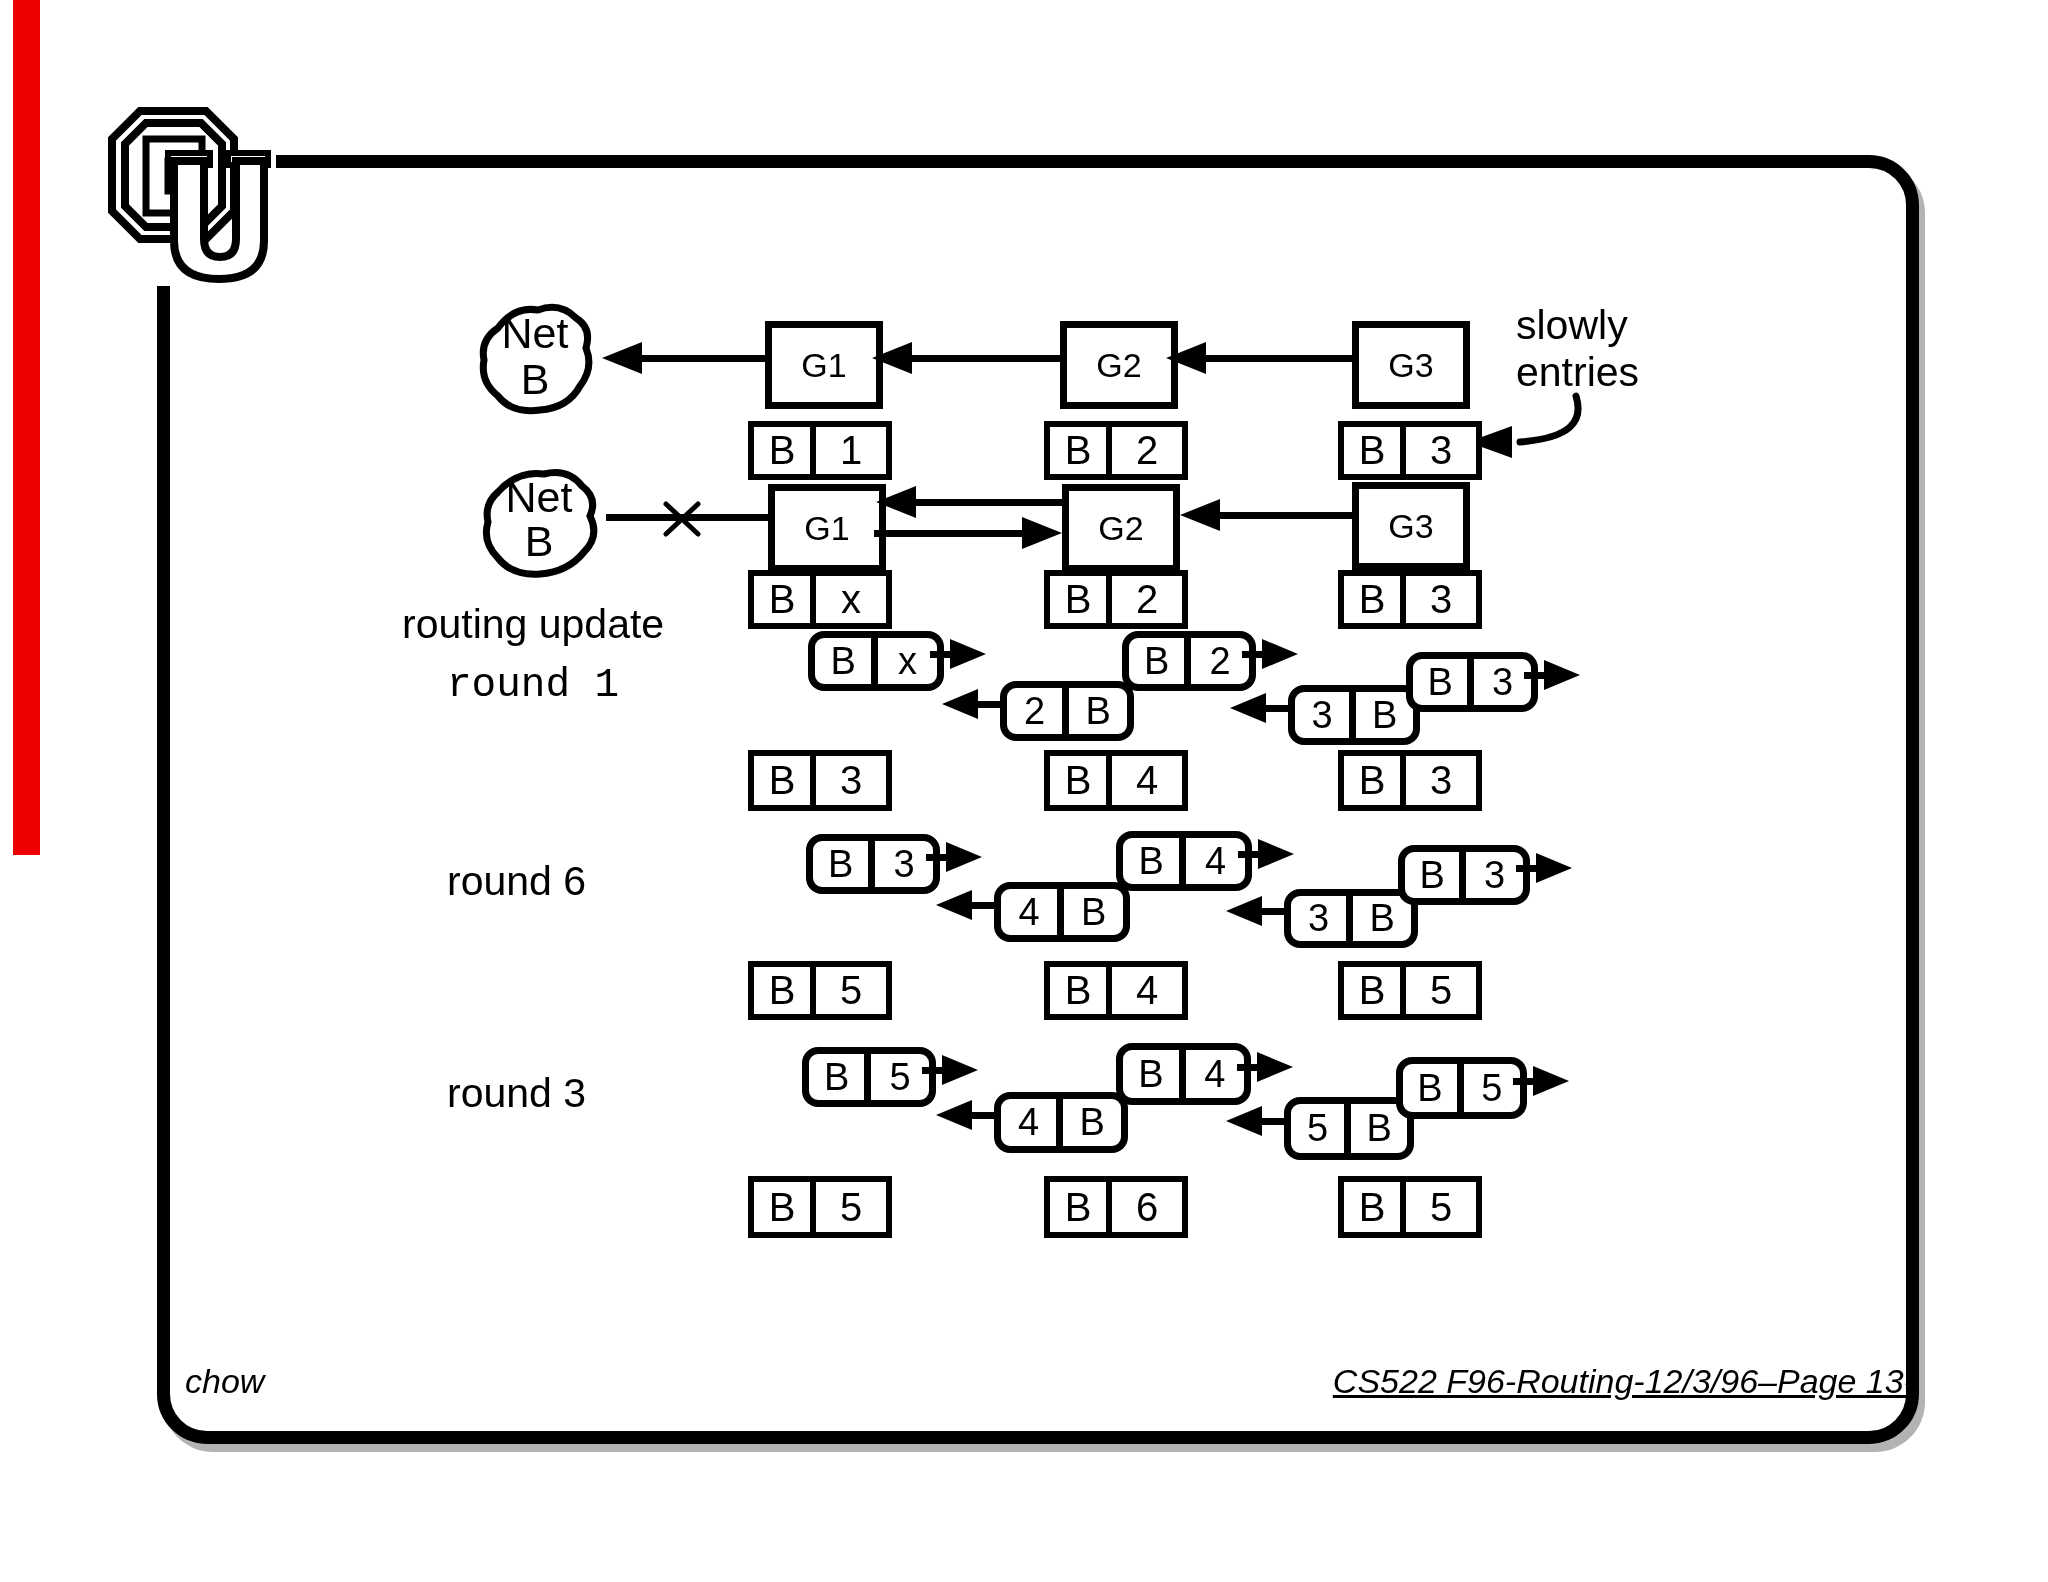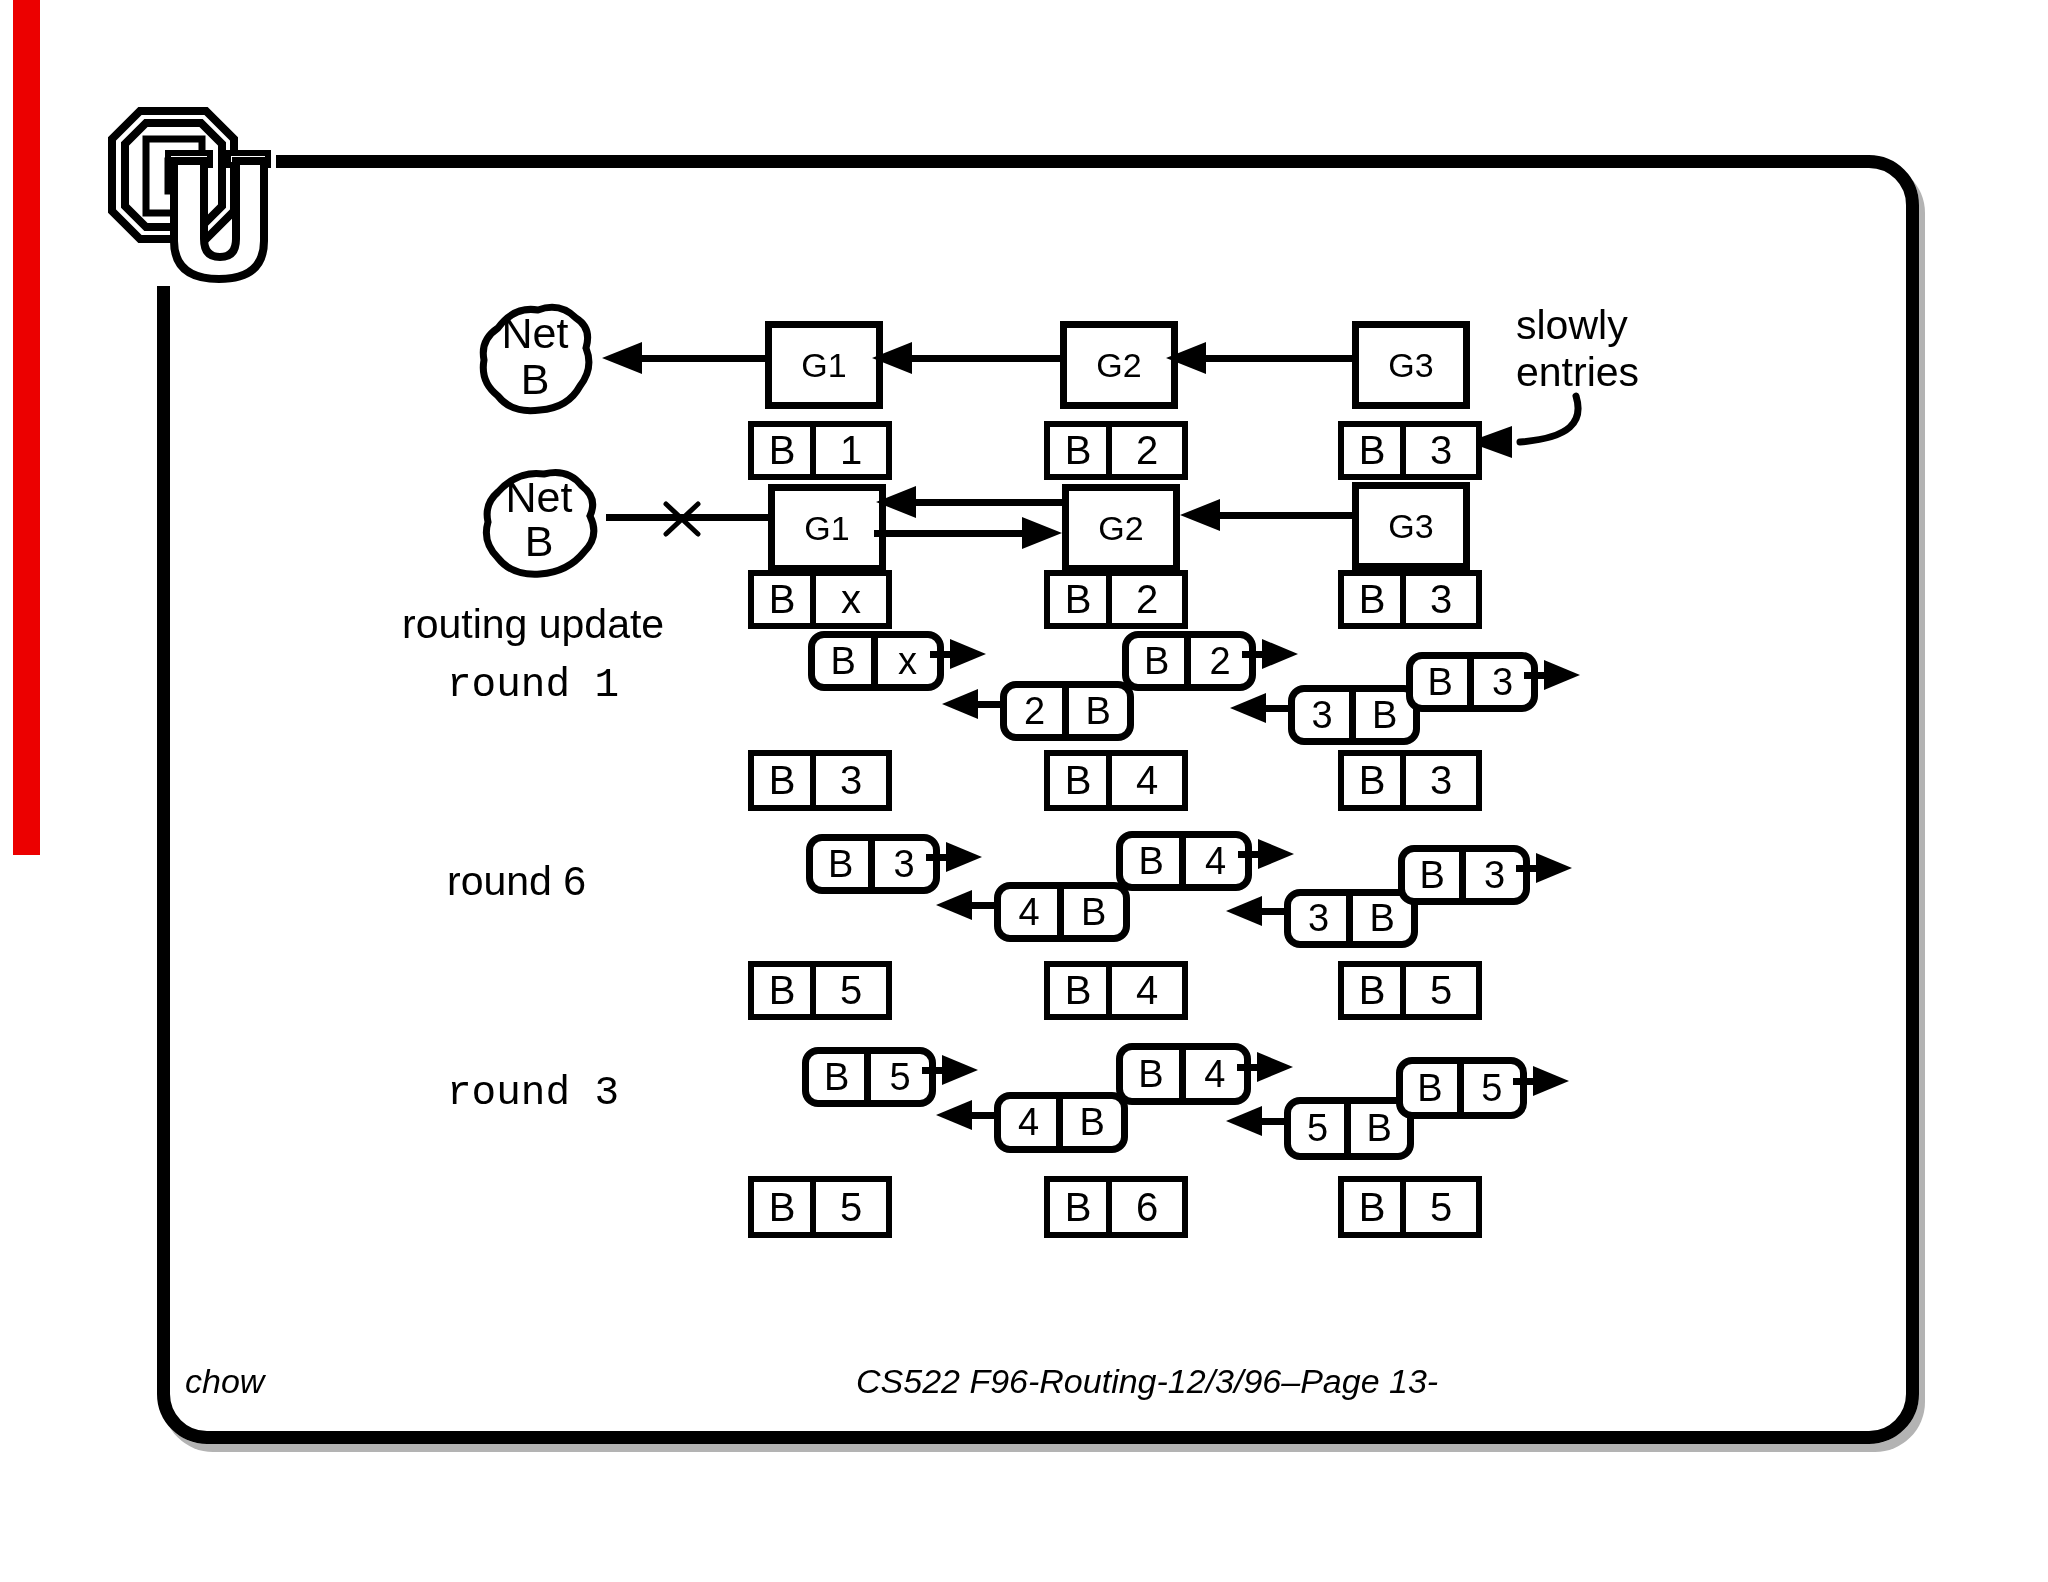--- a/index.html
+++ b/index.html
@@ -228,21 +228,21 @@
   </div>
   <div class="tbox" style="left:1044px;top:961px;">
     <span class="dest">B</span>
     <span class="metric">4</span>
   </div>
   <div class="tbox" style="left:1338px;top:961px;">
     <span class="dest">B</span>
     <span class="metric">5</span>
   </div>
 
-  <div class="lbl" style="left:447px;top:1070px;font-family:Liberation Mono, monospace;">round 3</div>
+  <div class="lbl" style="left:447px;top:1070px;">round 3</div>
 
   <div class="mbox" style="left:802px;top:1047px;width:120px;height:46px;">
     <span class="c1">B</span>
     <span class="c2">5</span>
   </div>
   <div class="hline" style="left:922px;top:1067px;width:20px;"></div>
   <div class="tri-r sm" style="left:942px;top:1055px;"></div>
 
   <div class="tri-l sm" style="left:936px;top:1100px;"></div>
   <div class="hline" style="left:972px;top:1112px;width:22px;"></div>
@@ -280,15 +280,15 @@
     <span class="dest">B</span>
     <span class="metric">6</span>
   </div>
   <div class="tbox" style="left:1338px;top:1176px;height:50px;">
     <span class="dest">B</span>
     <span class="metric">5</span>
   </div>
 
 
   <div class="foot" style="left:185px;top:1362px;">chow</div>
-  <div class="foot" style="left:856px;top:1362px;width:975px;">CS522 F96-Routing-12/3/96–Page 13-</div>
+  <div class="foot" style="left:940px;top:1362px;width:975px;text-align:right;text-decoration:underline;">CS522 F96-Routing-12/3/96–Page 13-</div>
 
 </div>
 
 </body></html>

